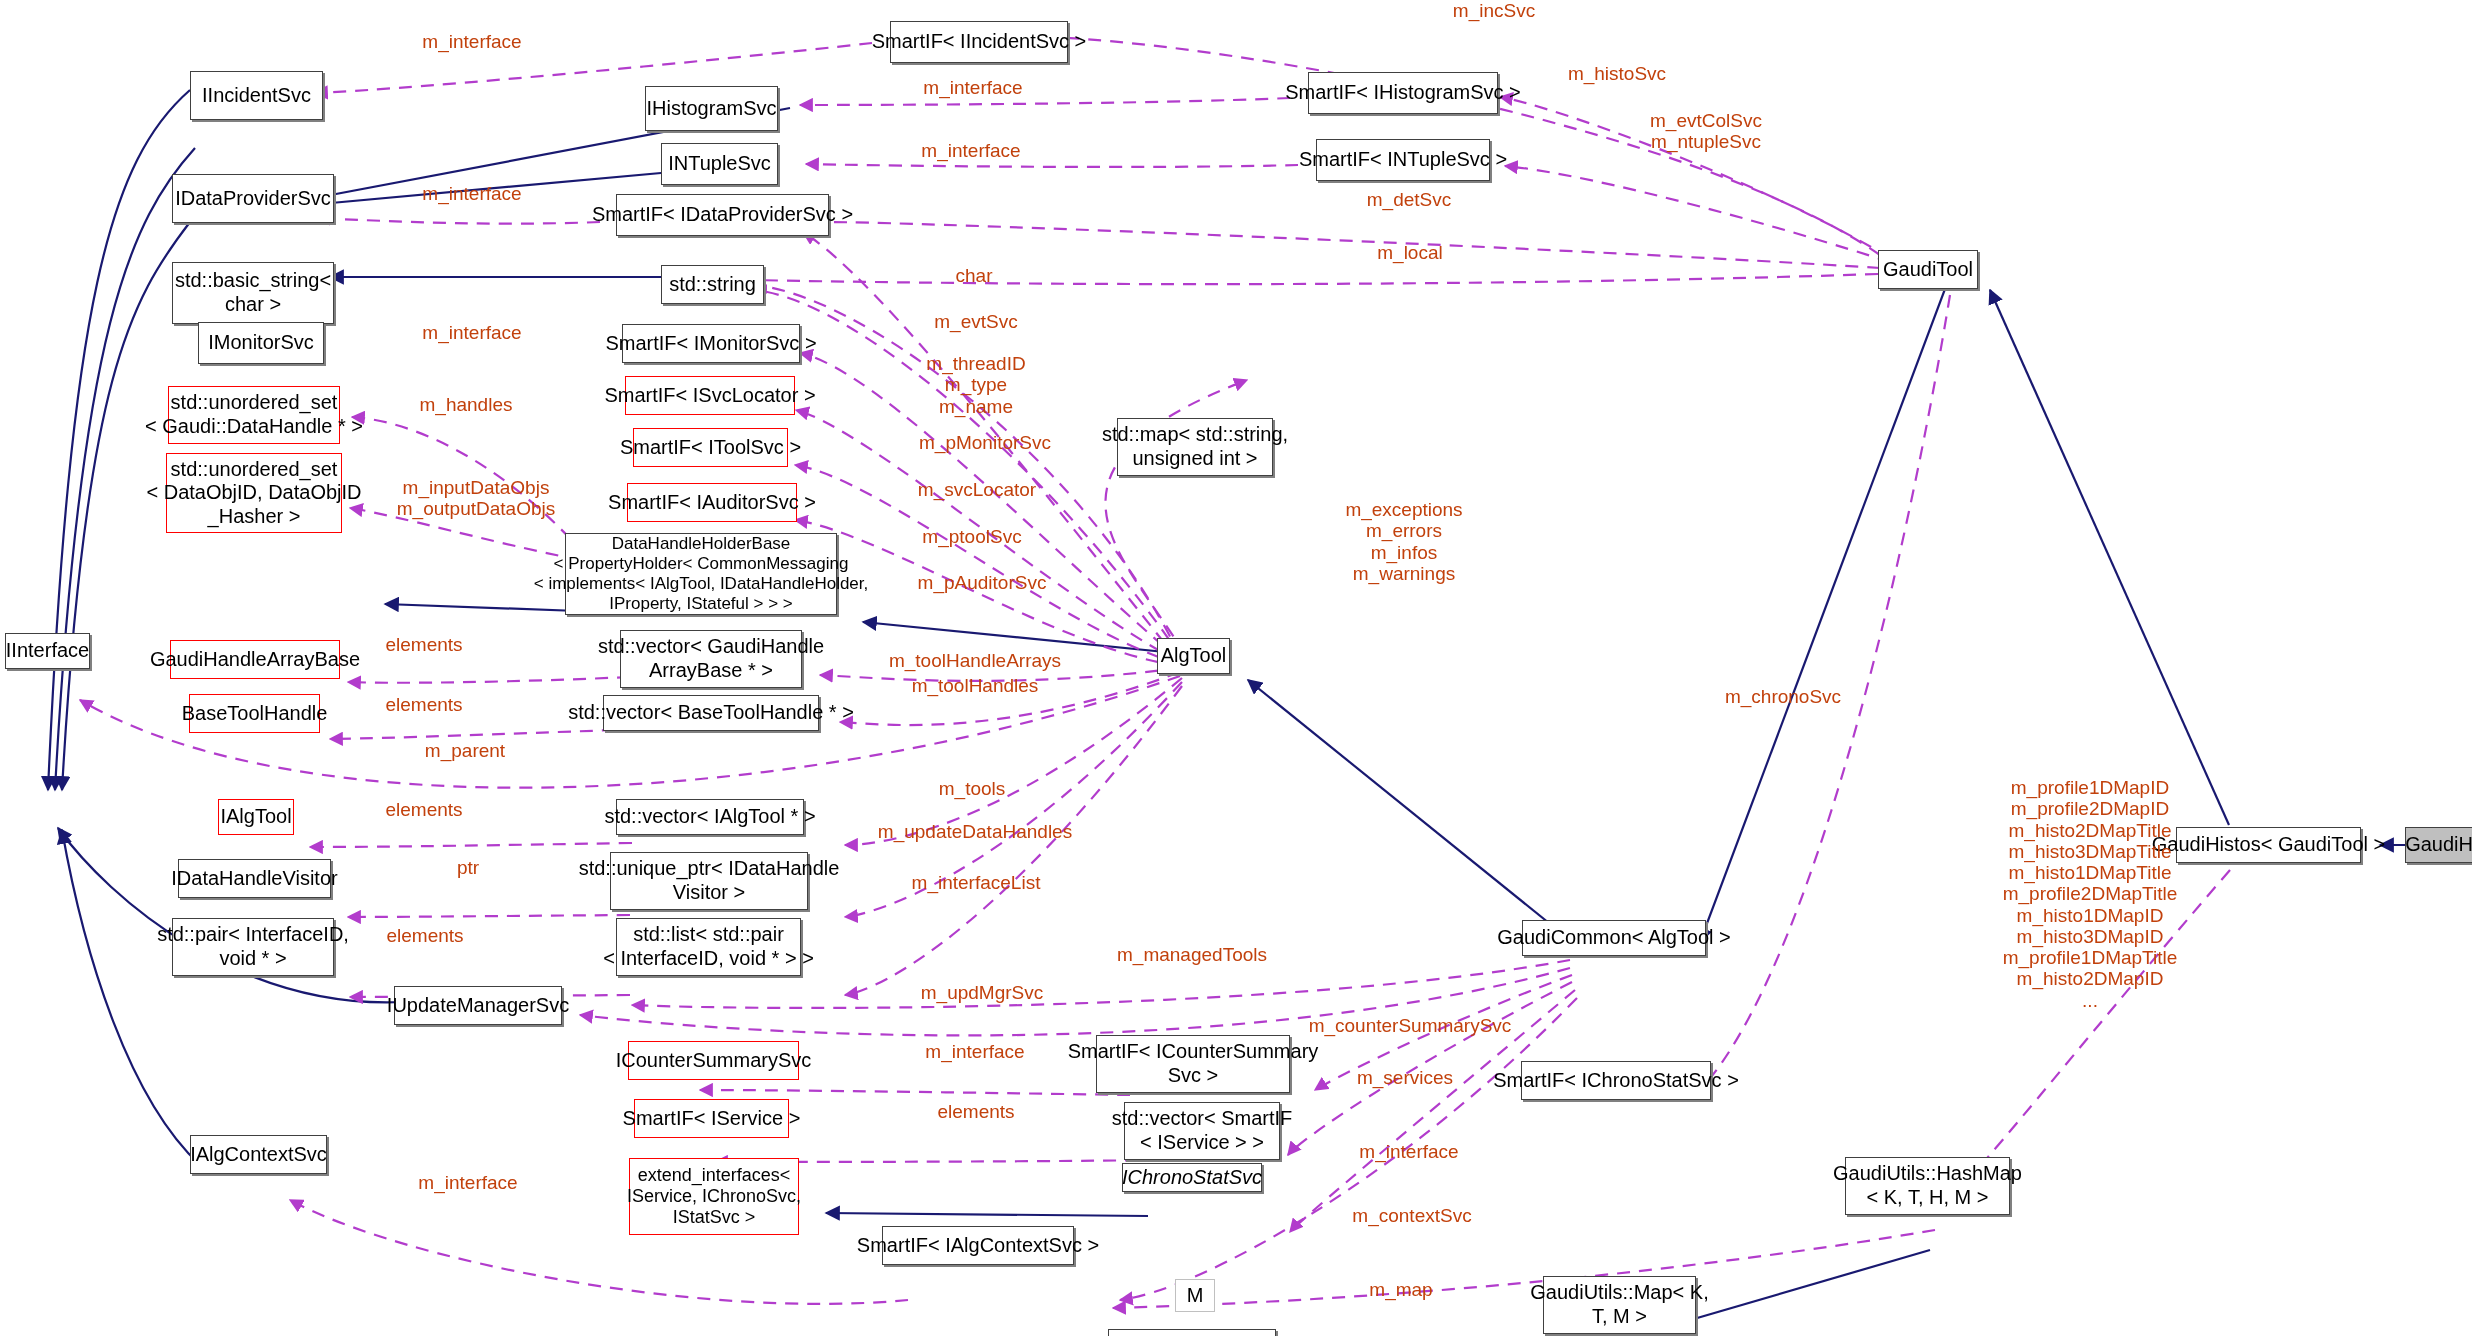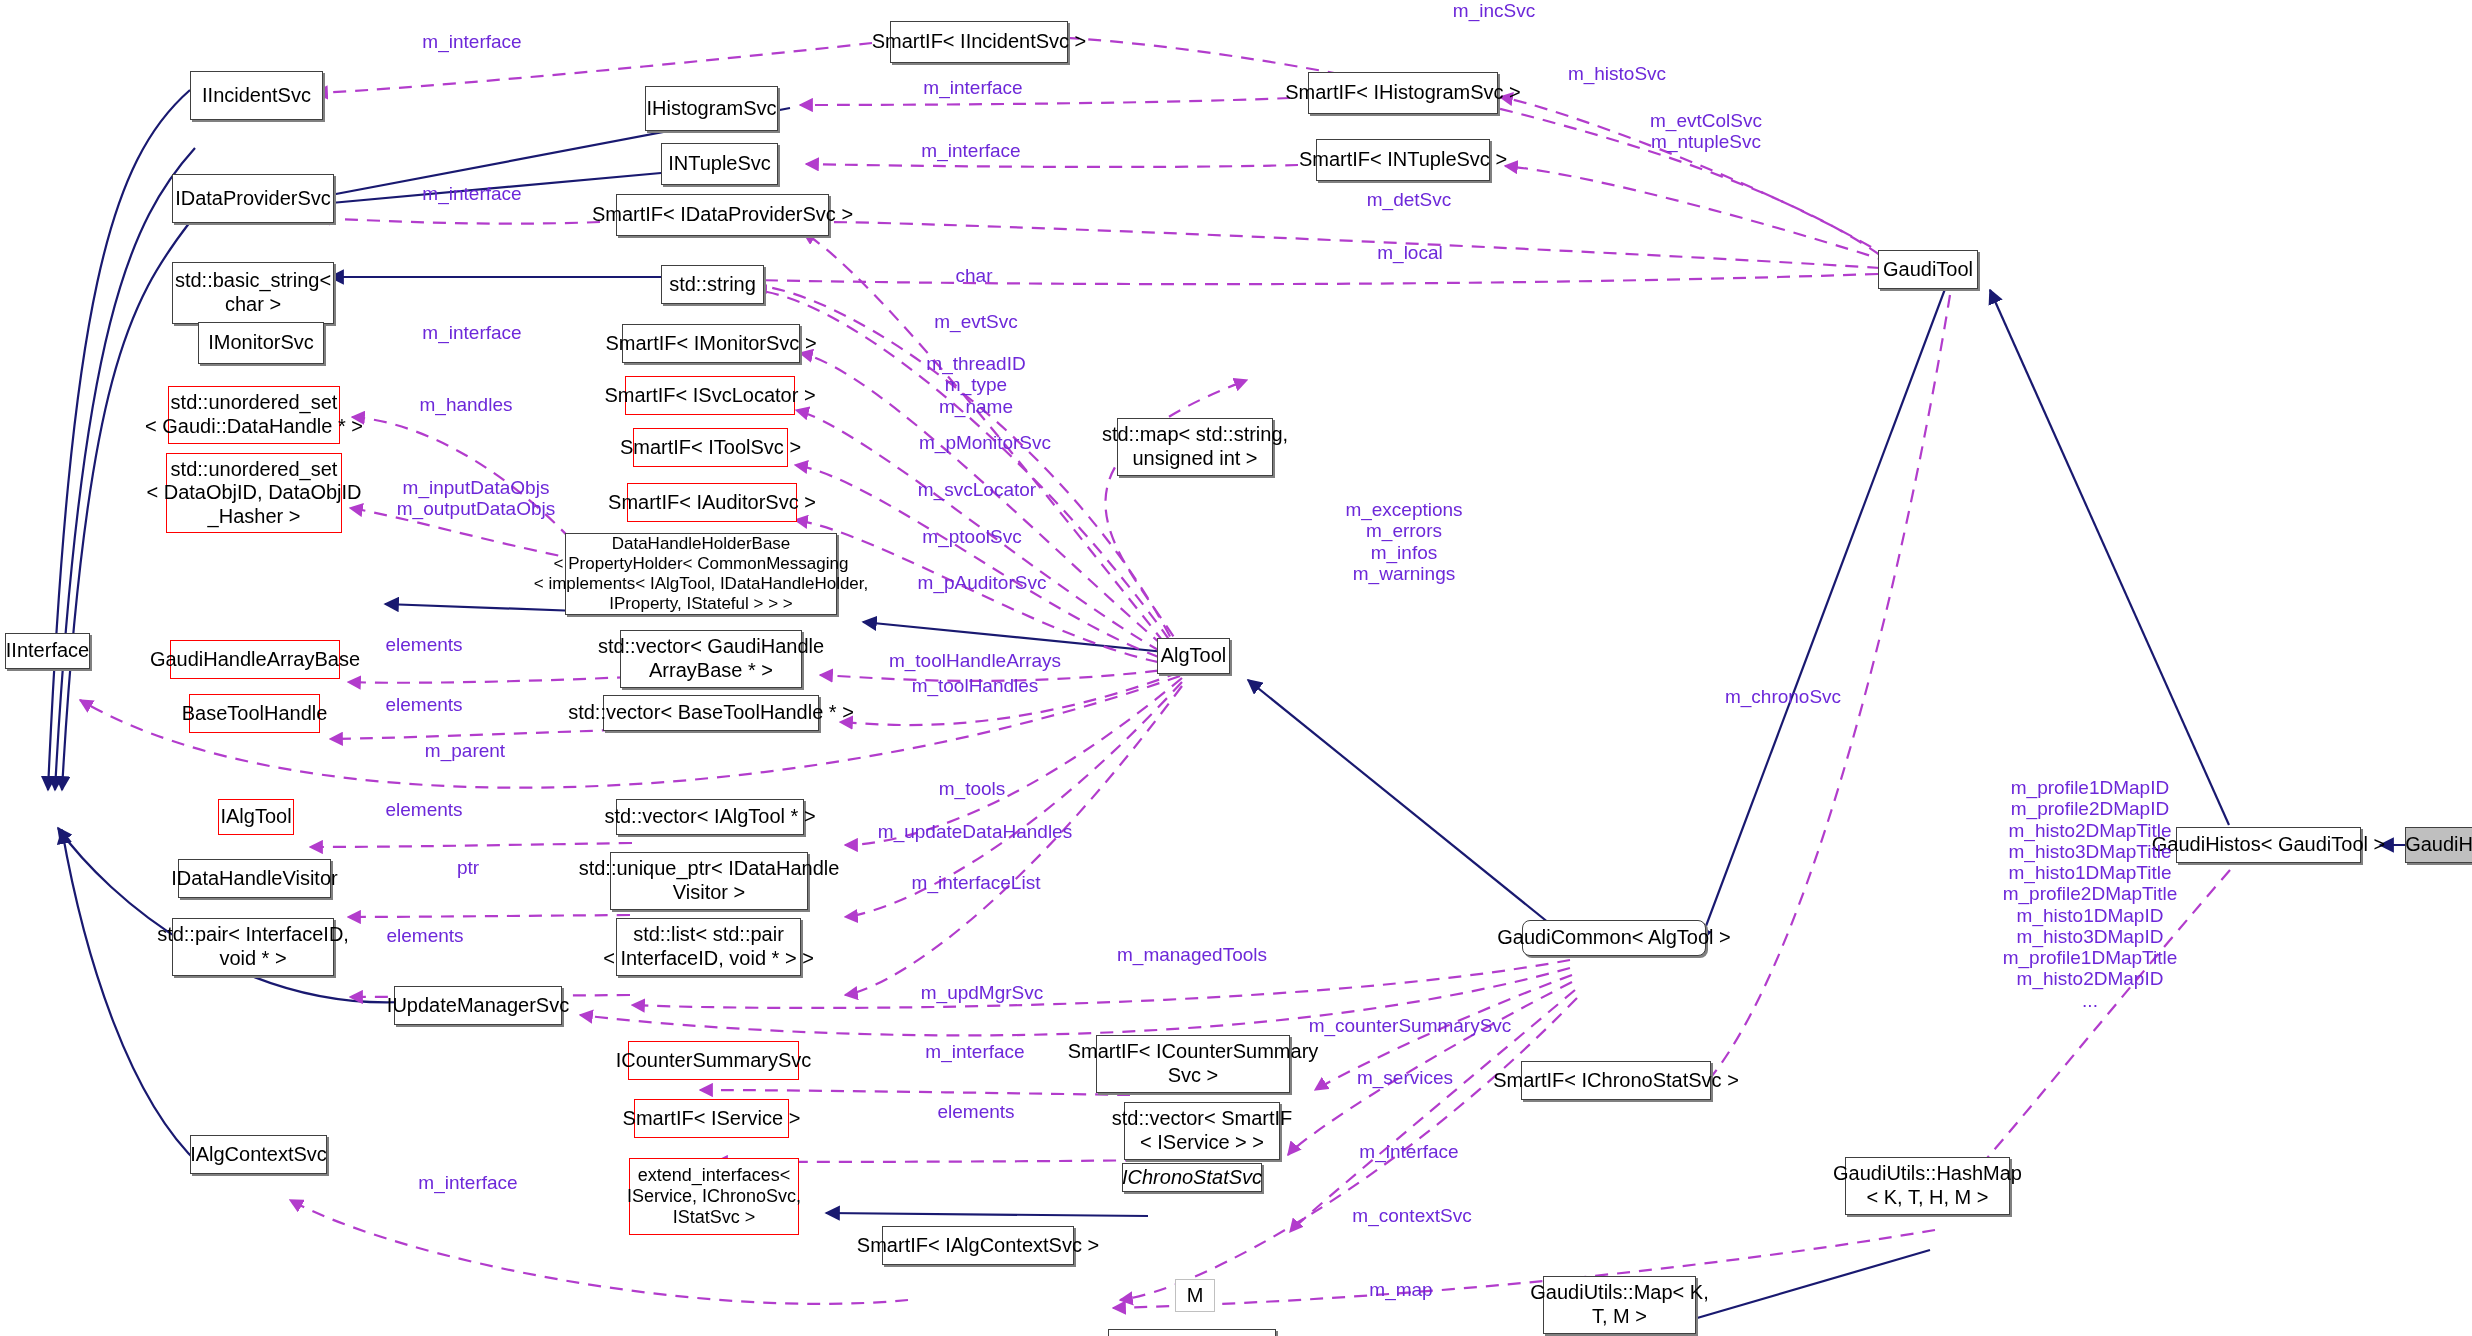--- a/index.html
+++ b/index.html
@@ -52,21 +52,21 @@
     border: 1px solid #404040;
     box-shadow: 2px 2px 0 0 #808080;
   }
   .node.plain {
     border: 1px solid #c0c0c0;
     box-shadow: none;
   }
   .edge-label {
     position: absolute;
     font-size: 19px;
-    color: #6d28d9;
+    color: #c2410c;
     text-align: center;
     line-height: 1.12;
     white-space: pre;
     z-index: 6;
     transform: translateX(-50%);
   }
 </style>
 </head>
 <body>
 
@@ -246,21 +246,21 @@
   <div class="node dark" style="left:603px; top:695px; width:216px; height:36px;">std::vector&lt; BaseToolHandle * &gt;</div>
   <div class="node red" style="left:218px; top:799px; width:76px;  height:36px;">IAlgTool</div>
   <div class="node dark" style="left:616px; top:799px; width:188px; height:36px;">std::vector&lt; IAlgTool * &gt;</div>
   <div class="node dark" style="left:178px; top:859px; width:153px; height:39px;">IDataHandleVisitor</div>
   <div class="node dark" style="left:610px; top:852px; width:198px; height:58px;">std::unique_ptr&lt; IDataHandle
 Visitor &gt;</div>
   <div class="node dark" style="left:172px; top:918px; width:162px; height:58px;">std::pair&lt; InterfaceID,
 void * &gt;</div>
   <div class="node dark" style="left:616px; top:918px; width:185px; height:58px;">std::list&lt; std::pair
 &lt; InterfaceID, void * &gt; &gt;</div>
-  <div class="node dark" style="left:1522px;top:920px; width:184px; height:36px;border-radius:8px;">GaudiCommon&lt; AlgTool &gt;</div>
+  <div class="node dark" style="left:1522px;top:920px; width:184px; height:36px;">GaudiCommon&lt; AlgTool &gt;</div>
   <div class="node dark" style="left:394px; top:986px; width:168px; height:39px;">IUpdateManagerSvc</div>
   <div class="node red" style="left:628px; top:1041px;width:171px; height:39px;">ICounterSummarySvc</div>
   <div class="node dark" style="left:1096px;top:1035px;width:194px; height:58px;">SmartIF&lt; ICounterSummary
 Svc &gt;</div>
   <div class="node dark" style="left:1521px;top:1061px;width:190px; height:39px;">SmartIF&lt; IChronoStatSvc &gt;</div>
   <div class="node red" style="left:634px; top:1099px;width:155px; height:39px;">SmartIF&lt; IService &gt;</div>
   <div class="node dark" style="left:1124px;top:1102px;width:156px; height:58px;">std::vector&lt; SmartIF
 &lt; IService &gt; &gt;</div>
   <div class="node dark" style="left:190px; top:1135px;width:137px; height:39px;">IAlgContextSvc</div>
   <div class="node red" style="left:629px; top:1158px;width:170px; height:77px; font-size:18px;">extend_interfaces&lt;

